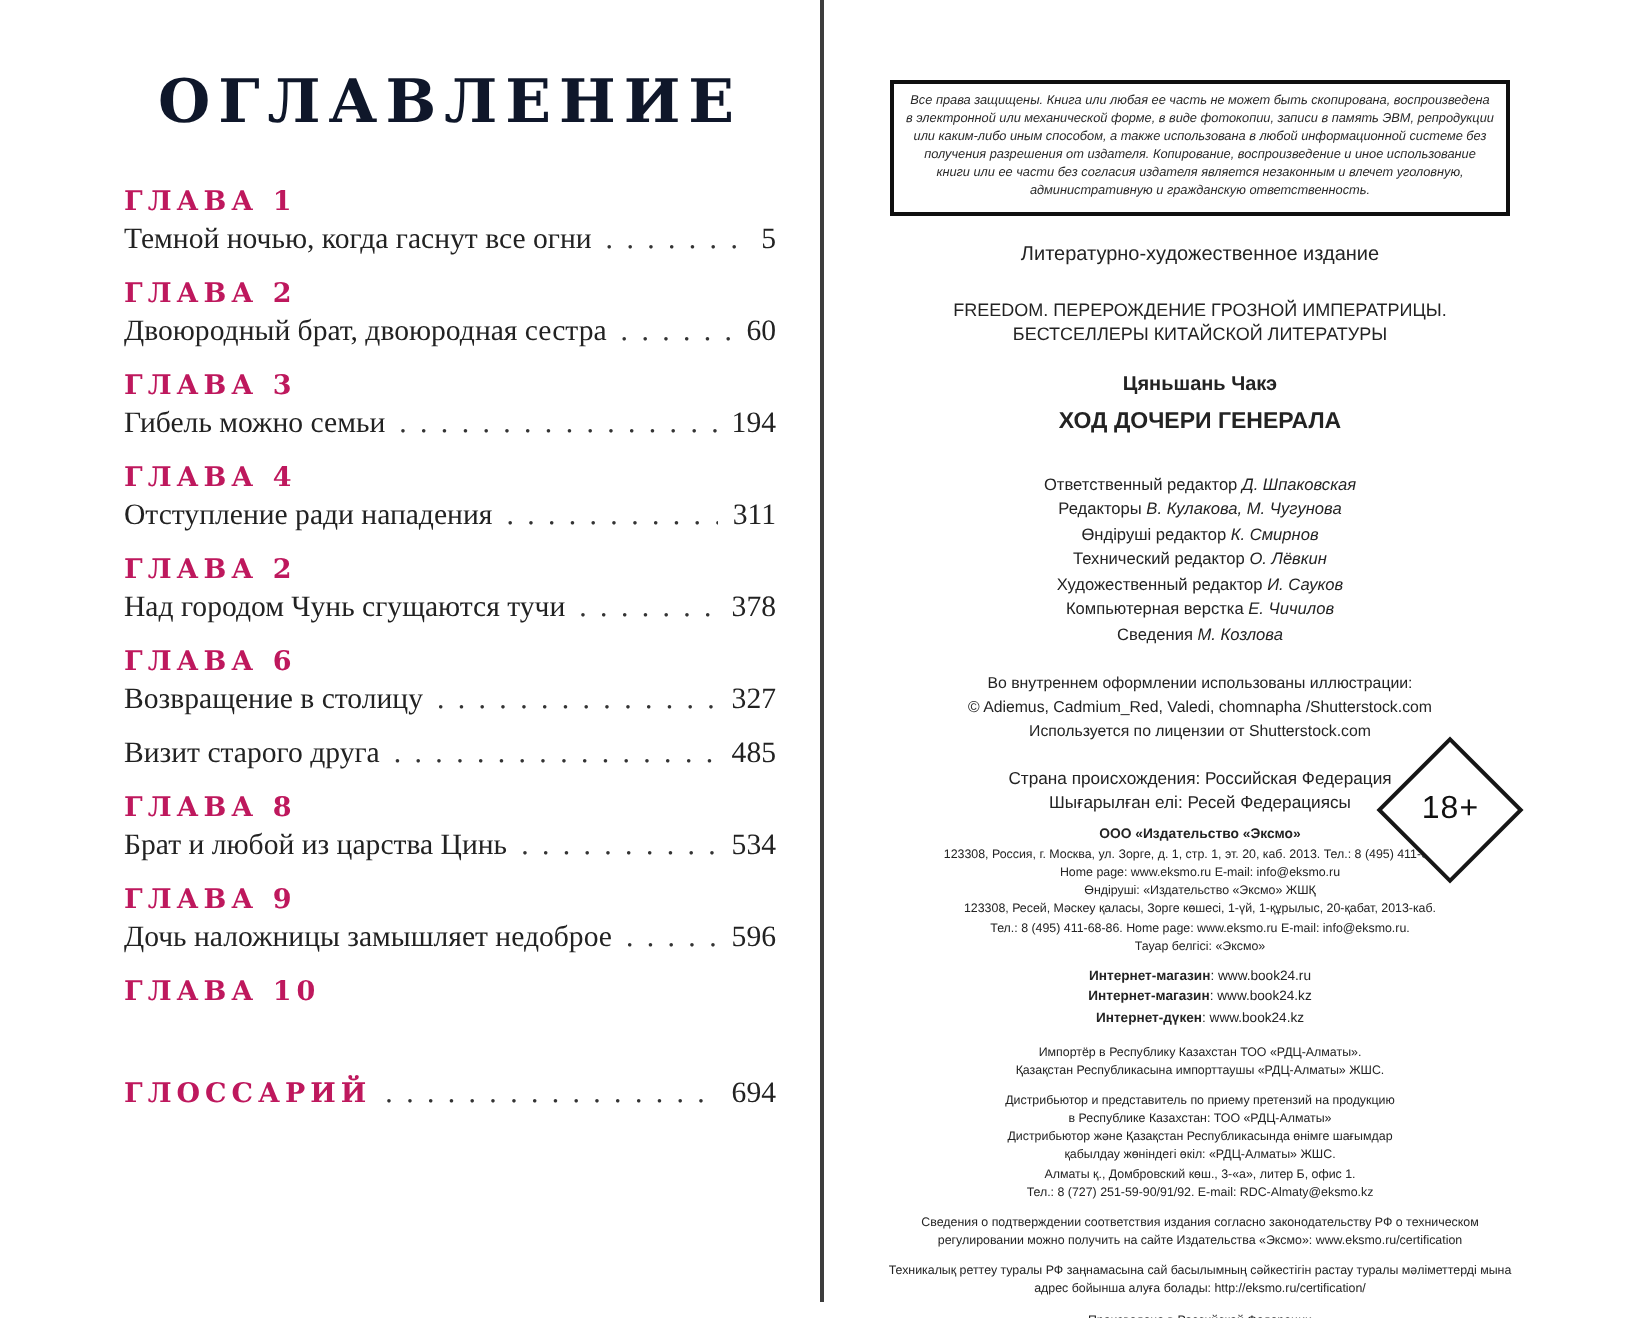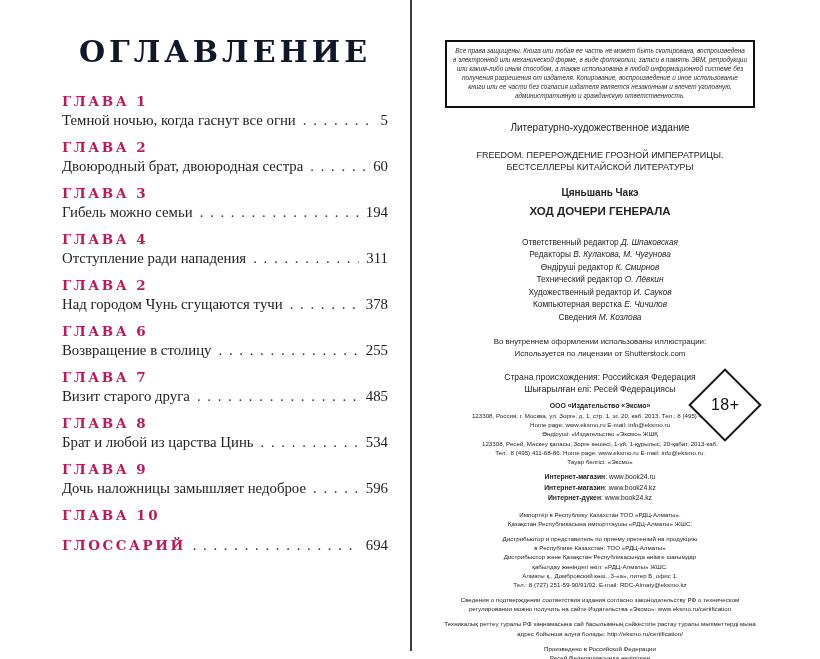--- a/index.html
+++ b/index.html
@@ -19,21 +19,21 @@
   .toc-entry { margin-bottom:10px; }
   .chapter-label {
     font-family:"DejaVu Serif", serif; font-weight:700; font-size:13.5px;
     letter-spacing:2.5px; margin-bottom:3px; color:#be185d;
   }
   .toc-row { display:flex; align-items:flex-end; font-size:14.8px; color:#222; }
   .chapter-title { white-space:nowrap; }
   .leader { flex:1 1 auto; overflow:hidden; white-space:nowrap; margin-left:7px; color:#333; }
   .leader::after { content:". . . . . . . . . . . . . . . . . . . . . . . . . . . . . . . . . . . . . . . . . . . ."; letter-spacing:1.5px; }
   .page-num { margin-left:7px; text-align:right; }
-  .glossary-entry { margin-top:14px; }
+  .glossary-entry { margin-top:35px; }
   .glossary-entry .toc-row { font-size:14.8px; }
   .glossary-entry .chapter-label { margin-bottom:0; }
   .glossary-row { display:flex; align-items:baseline; }
 
   
   .right-page {
     position:absolute; left:440px; top:40px; width:320px; text-align:center;
     font-family:"Liberation Sans", sans-serif; color:#232323;
   }
   .copyright-box {
@@ -116,26 +116,25 @@
         <span class="leader"></span>
         <span class="page-num">378</span>
       </div>
     </div>
 
     <div class="toc-entry">
       <div class="chapter-label">ГЛАВА 6</div>
       <div class="toc-row">
         <span class="chapter-title">Возвращение в столицу</span>
         <span class="leader"></span>
-        <span class="page-num">255</span>
-      </div>
-    </div>
-
-    <div class="toc-entry">
-      <div class="chapter-label">ГЛАВА 7</div>
+        <span class="page-num">327</span>
+      </div>
+    </div>
+
+    <div class="toc-entry">
       <div class="toc-row">
         <span class="chapter-title">Визит старого друга</span>
         <span class="leader"></span>
         <span class="page-num">485</span>
       </div>
     </div>
 
     <div class="toc-entry">
       <div class="chapter-label">ГЛАВА 8</div>
       <div class="toc-row">
@@ -185,20 +184,21 @@
       <div><span>Редакторы</span> <span class="name">В. Кулакова, М. Чугунова</span></div>
       <div><span>Өндіруші редактор</span> <span class="name">К. Смирнов</span></div>
       <div><span>Технический редактор</span> <span class="name">О. Лёвкин</span></div>
       <div><span>Художественный редактор</span> <span class="name">И. Сауков</span></div>
       <div><span>Компьютерная верстка</span> <span class="name">Е. Чичилов</span></div>
       <div><span>Сведения</span> <span class="name">М. Козлова</span></div>
     </div>
 
     <div class="illos">
       <div>Во внутреннем оформлении использованы иллюстрации:</div>
+      <div>© Adiemus, Cadmium_Red, Valedi, chomnapha /Shutterstock.com</div>
       <div>Используется по лицензии от Shutterstock.com</div>
     </div>
 
     <div class="country">
       <div>Страна происхождения: Российская Федерация</div>
       <div>Шығарылған елі: Ресей Федерациясы</div>
     </div>
 
     <div class="pub-name">ООО «Издательство «Эксмо»</div>
     <div class="tiny tiny-block">

